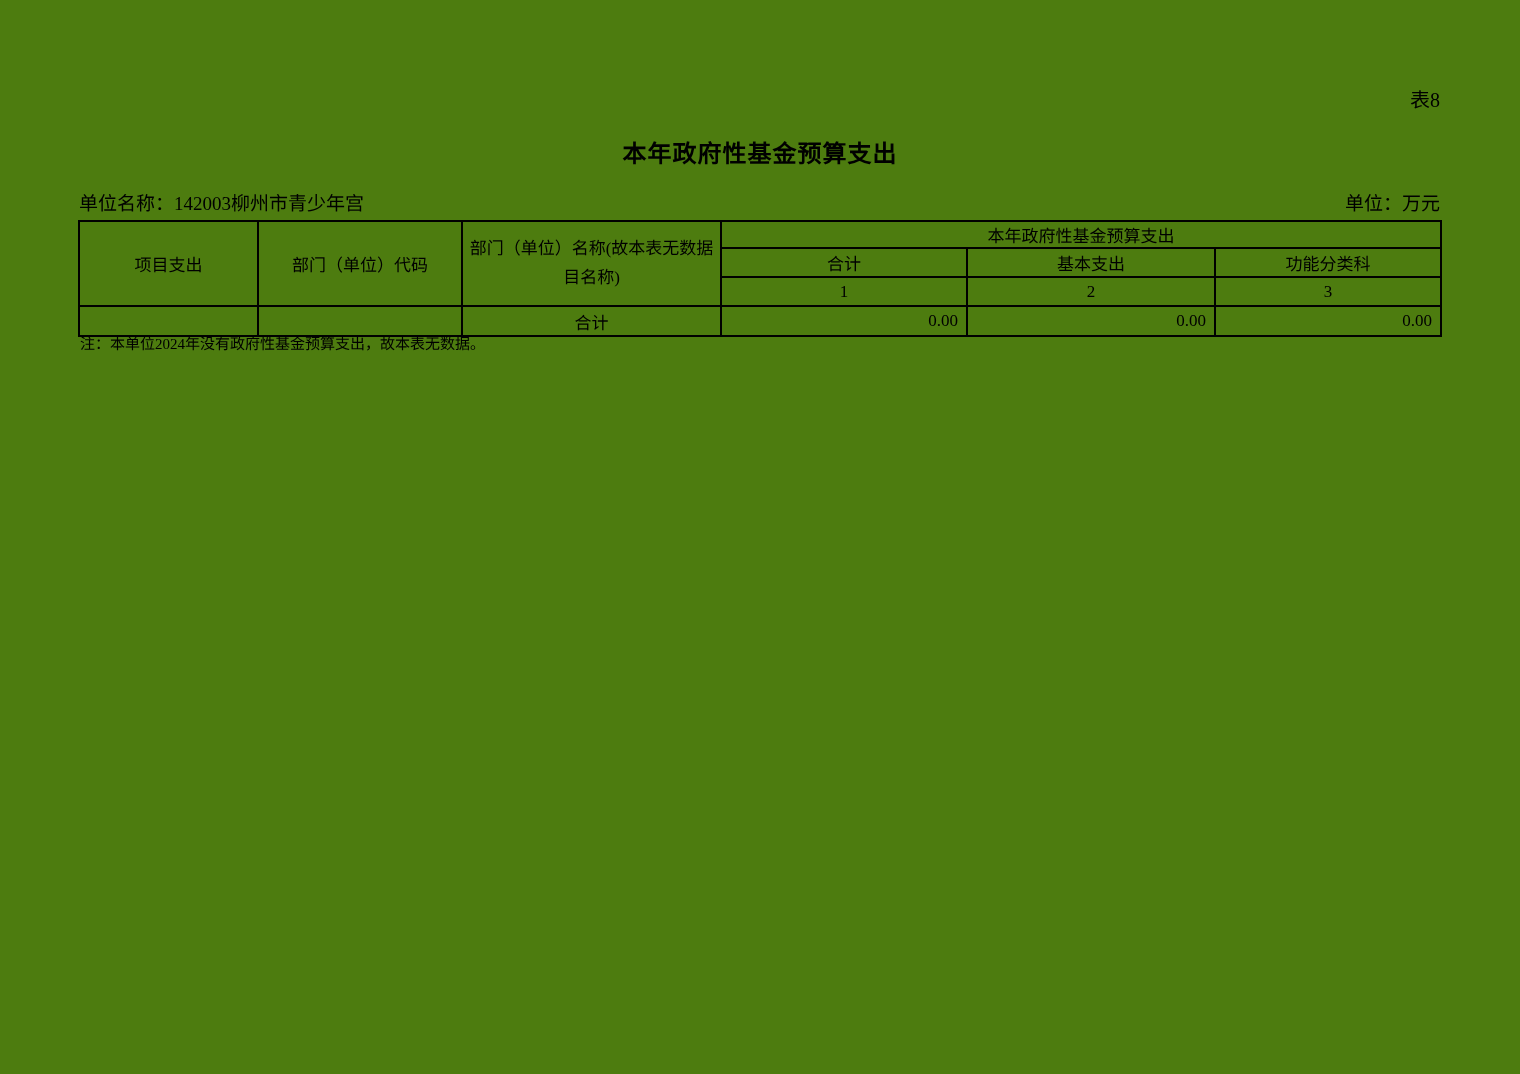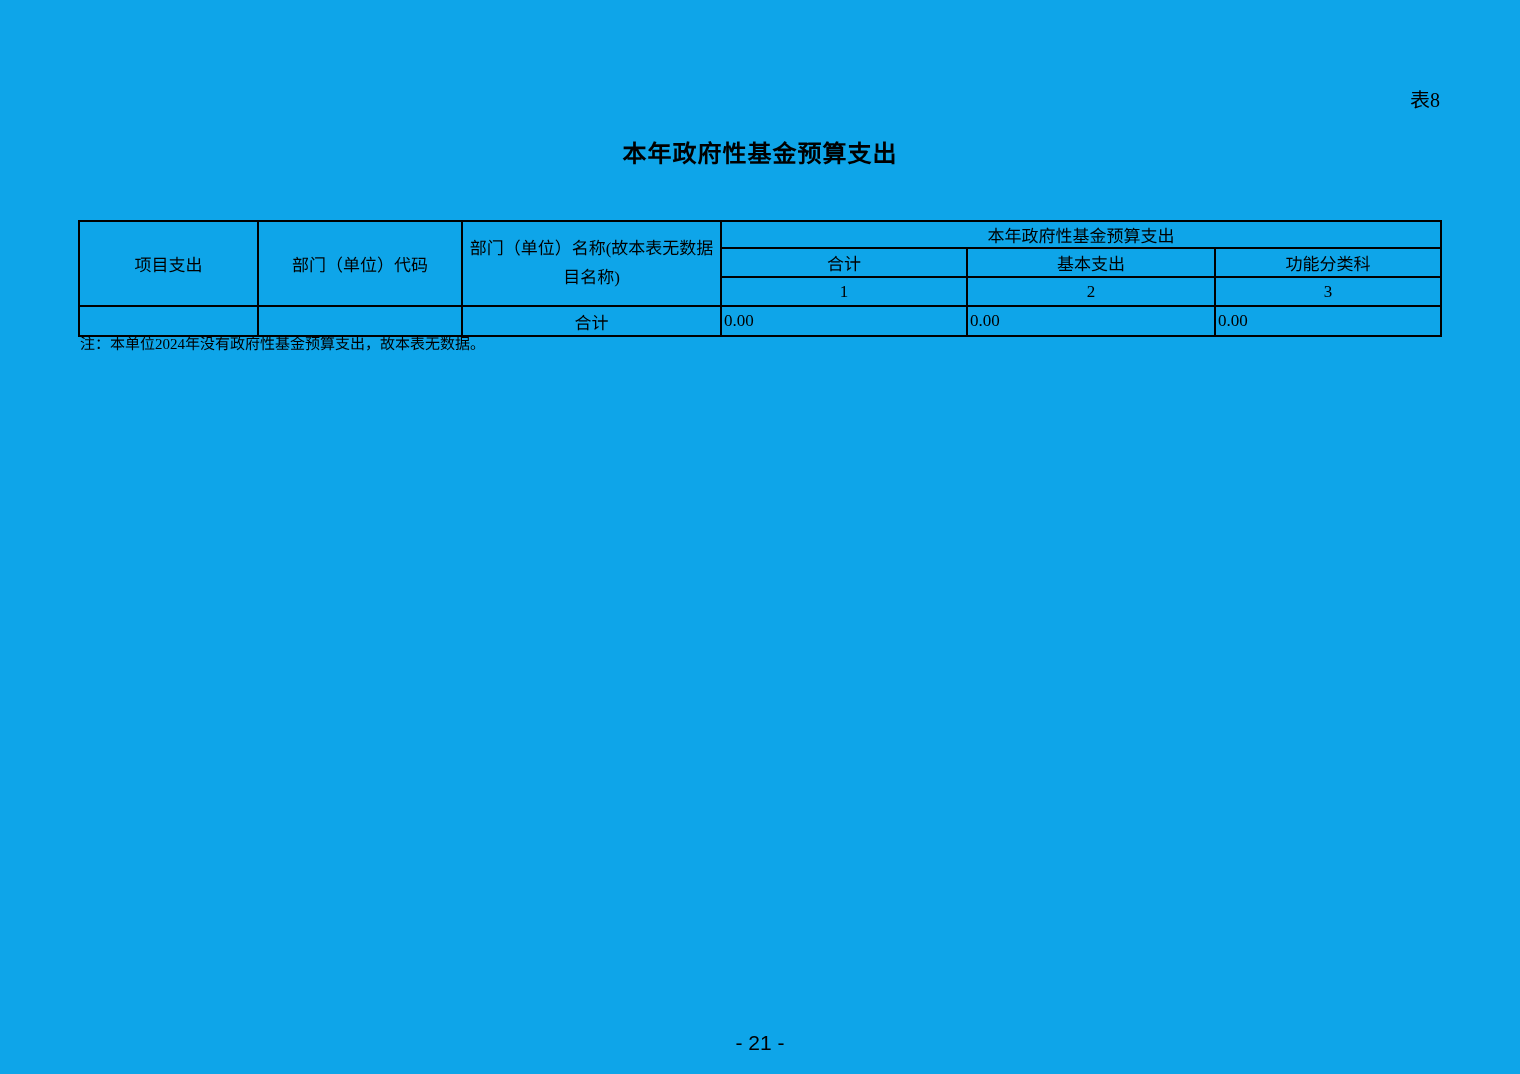--- a/index.html
+++ b/index.html
@@ -11,21 +11,21 @@
     width: 1520px;
     height: 1074px;
     position: relative;
     color: #000000;
     font-family: "Liberation Serif", "DejaVu Serif", serif;
     overflow: hidden;
   }
   .sheet {
     position: absolute;
     inset: 0;
-    background: #0ea5e9;
+    background: #4d7c0f;
   }
   .sheet-label {
     position: absolute;
     top: 88px;
     right: 80px;
     font-size: 20px;
     line-height: 1.2;
   }
   .doc-title {
     position: absolute;
@@ -69,22 +69,22 @@
   }
   .budget-table .h-row1 th { height: 25px; }
   .budget-table .h-row2 th { height: 27px; }
   .budget-table .h-row3 th { height: 27px; }
   .budget-table .d-row td  { height: 28px; }
   .budget-table th.wrap-cell {
     white-space: pre-line;
     line-height: 1.7;
   }
   .budget-table td.num {
-    text-align: left;
-    padding-right: 17px;
+    text-align: right;
+    padding-right: 8px;
     border-radius: 10px;
   }
   .note-line {
     position: absolute;
     top: 334px;
     left: 80px;
     font-size: 15px;
     line-height: 1.4;
   }
   .page-number {
@@ -99,20 +99,24 @@
 </style>
 </head>
 <body>
 
 <div class="sheet">
 
   <div class="sheet-label">表8</div>
 
   <div class="doc-title">本年政府性基金预算支出</div>
 
+  <div class="meta-row">
+    <span>单位名称：142003柳州市青少年宫</span>
+    <span>单位：万元</span>
+  </div>
 
   <table class="budget-table">
     <colgroup>
       <col style="width:179px">
       <col style="width:204px">
       <col style="width:259px">
       <col style="width:246px">
       <col style="width:248px">
       <col style="width:226px">
     </colgroup>
@@ -140,15 +144,14 @@
         <td>合计</td>
         <td class="num">0.00</td>
         <td class="num">0.00</td>
         <td class="num">0.00</td>
       </tr>
     </tbody>
   </table>
 
   <div class="note-line">注：本单位2024年没有政府性基金预算支出，故本表无数据。</div>
 
-  <div class="page-number">- 21 -</div>
 
 </div>
 
 </body></html>

